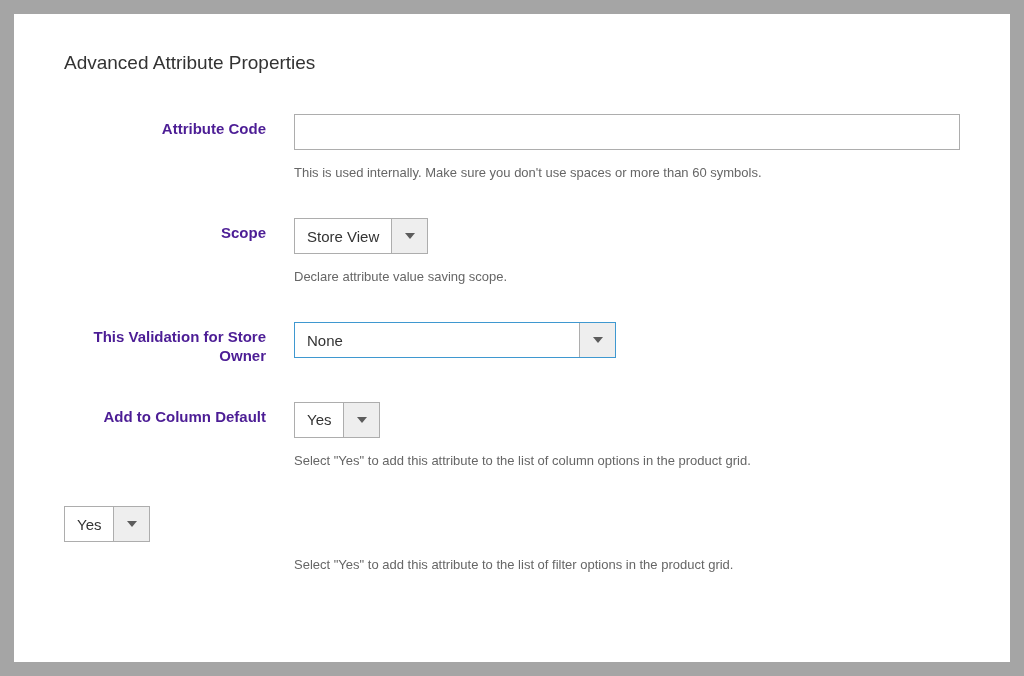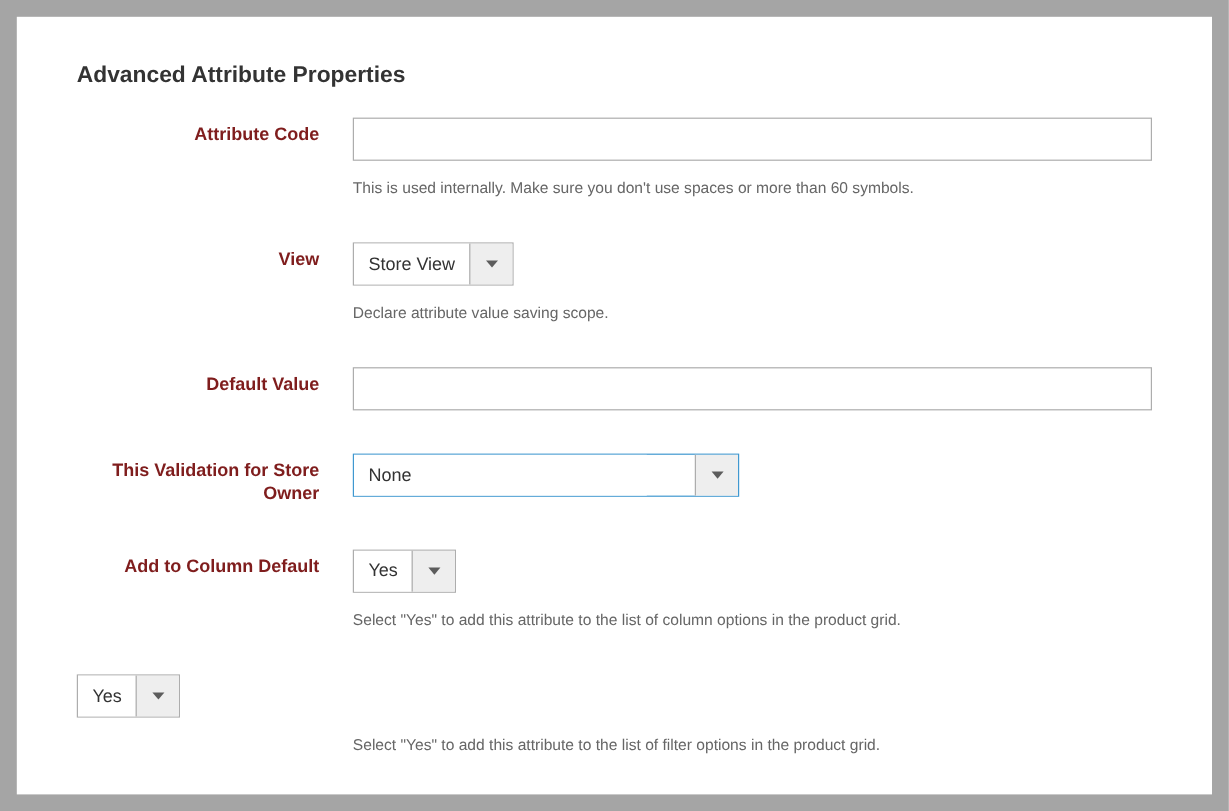--- a/index.html
+++ b/index.html
@@ -15,23 +15,23 @@
       height: 676px;
     }
     .panel {
       background: #ffffff;
       width: 100%;
       height: 100%;
       padding: 38px 50px 30px 50px;
     }
     .section-title {
       font-size: 19px;
-      font-weight: 700;
+      font-weight: 400;
       color: #333333;
-      margin-bottom: 24px;
+      margin-bottom: 40px;
     }
     .form-row {
       display: flex;
       align-items: flex-start;
       margin-bottom: 36px;
     }
     .form-row.with-help {
       margin-bottom: 14px;
     }
     .help-row {
@@ -39,21 +39,21 @@
       margin-bottom: 36px;
     }
     .label-col {
       width: 230px;
       flex-shrink: 0;
       text-align: right;
       padding-right: 28px;
       padding-top: 6px;
       font-size: 15px;
       font-weight: 600;
-      color: #7f1d1d;
+      color: #4c1d95;
       line-height: 1.25;
     }
     .control-col {
       flex: 1;
     }
     .text-input {
       width: 100%;
       height: 36px;
       border: 1px solid #adadad;
       padding: 0 10px;
@@ -123,43 +123,37 @@
     </div>
   </div>
   <div class="help-row">
     <div class="label-col"></div>
     <div class="control-col">
       <div class="help-text">This is used internally. Make sure you don't use spaces or more than 60 symbols.</div>
     </div>
   </div>
 
   <div class="form-row with-help">
-    <div class="label-col">View</div>
+    <div class="label-col">Scope</div>
     <div class="control-col">
       <div class="select-wrap gray w-scope">
         <span class="select-value">Store View</span>
         <span class="select-arrow">
             <span class="arrow-down"></span>
           </span>
       </div>
     </div>
   </div>
   <div class="help-row">
     <div class="label-col"></div>
     <div class="control-col">
       <div class="help-text">Declare attribute value saving scope.</div>
     </div>
   </div>
 
-  <div class="form-row">
-    <div class="label-col">Default Value</div>
-    <div class="control-col">
-      <input type="text" class="text-input" value="" style="">
-    </div>
-  </div>
 
   <div class="form-row">
     <div class="label-col">This Validation for Store Owner</div>
     <div class="control-col">
       <div class="select-wrap blue w-validation">
         <span class="select-value">None</span>
         <span class="select-arrow">
             <span class="arrow-down"></span>
           </span>
       </div>

